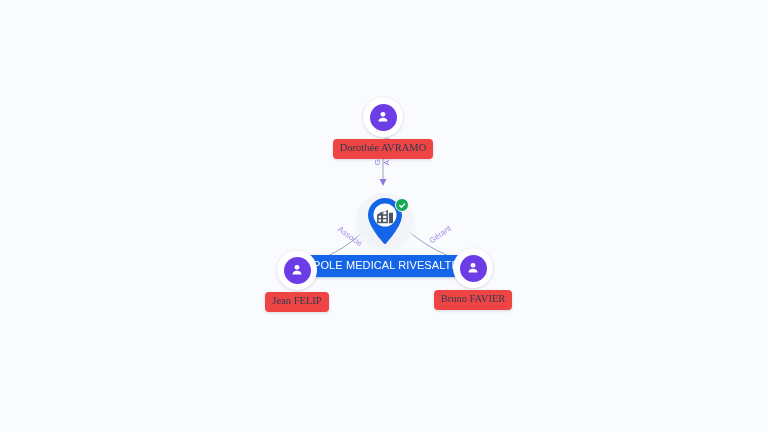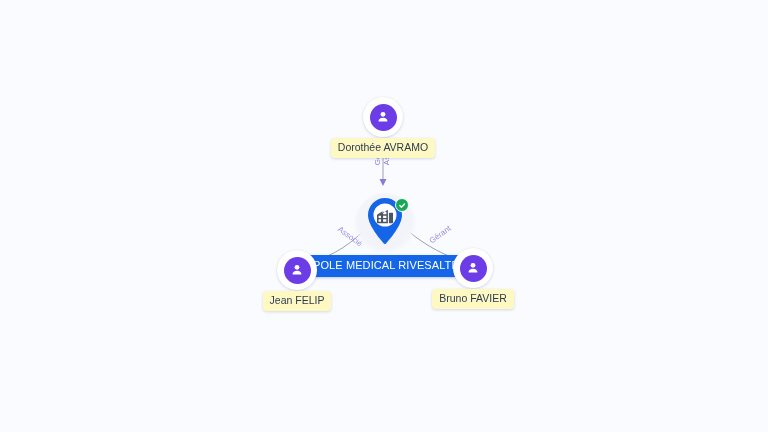--- a/index.html
+++ b/index.html
@@ -51,28 +51,29 @@
     background: #6c3de6;
     display: flex;
     align-items: center;
     justify-content: center;
   }
   .avatar-circle svg { display: block; }
   .name-pill {
     display: inline-block;
     margin-top: -5px;
     position: relative;
-    background: #fef9c3;
+    background: #ef4444;
     color: #2f3a52;
     font-size: 10.5px;
     line-height: 1;
     padding: 4.5px 7px 5px 7px;
     border-radius: 4px;
     white-space: nowrap;
     box-shadow: 0 1px 3px rgba(40,50,90,0.17);
+    font-family: Liberation Serif, serif;
   }
 
   
   #company-node {
     position: absolute;
     width: 160px;
     margin-left: -80px;
     text-align: center;
   }
   .pin-halo {

